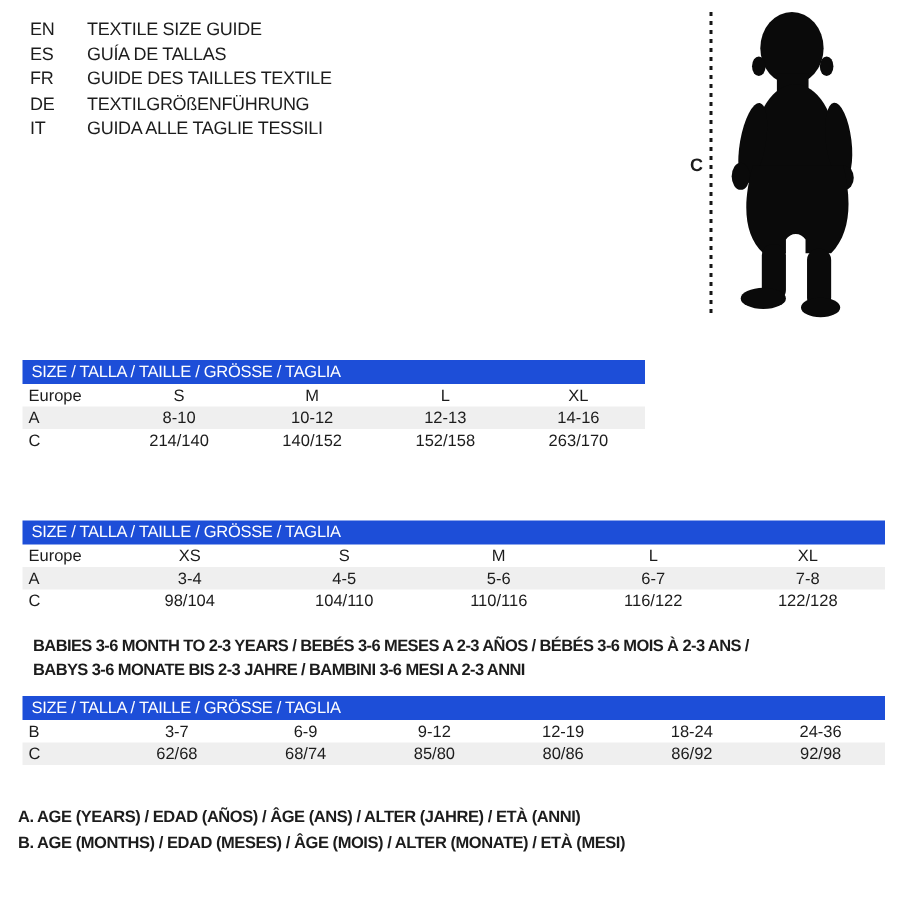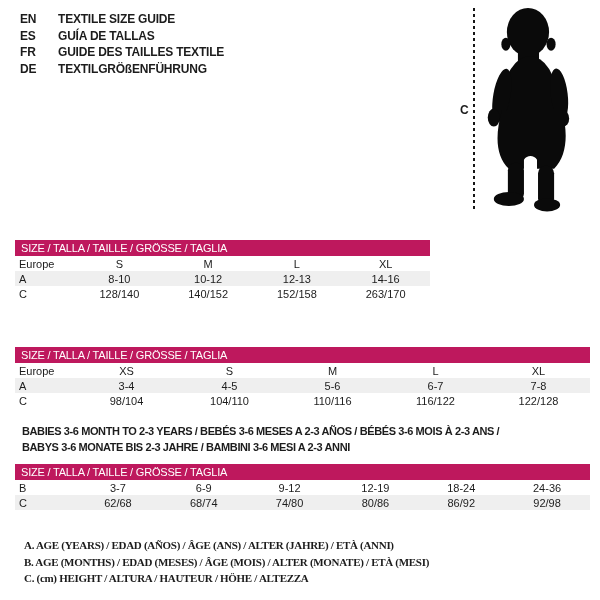--- a/index.html
+++ b/index.html
@@ -4,50 +4,50 @@
 <style>
   html,body { margin:0; padding:0; background:#ffffff; }
   .canvas {
     position:relative; width:600px; height:600px; background:#ffffff;
     font-family:"Liberation Sans", sans-serif; color:#1c1c1c; overflow:hidden;
   }
 
   
   .lang-block { position:absolute; top:11px; left:20px; }
   .lang-row { display:flex; height:16.5px; align-items:center;
-              font-weight:bold; font-size:12px; letter-spacing:-0.2px; }
+              font-weight:normal; font-size:12px; letter-spacing:-0.2px; }
   .lang-code { width:38px; }
   .lang-title { white-space:nowrap; }
 
   
   .figure { position:absolute; top:5px; left:448px; width:148px; height:212px; }
   .c-label { position:absolute; left:12px; top:98px; font-weight:bold; font-size:12px; }
   .dash-line { position:absolute; left:25px; top:3px; width:2px; height:203px;
                background:repeating-linear-gradient(to bottom,#161616 0 3px,transparent 3px 6px); }
   .baby-svg { position:absolute; left:34px; top:2px; }
 
   
   .tbl-title { position:absolute; left:22px; font-weight:bold; font-size:11px;
                letter-spacing:-0.4px; line-height:16px; white-space:nowrap; }
   .tbl { position:absolute; left:15px; font-size:11px; }
   .tbl-1 { top:240px; width:415px; }
   .tbl-2 { top:347px; width:575px; }
   .tbl-3 { top:464px; width:575px; }
-  .size-bar { height:16px; line-height:16px; background:#be185d; color:#ffffff;
+  .size-bar { height:16px; line-height:16px; background:#1d4ed8; color:#ffffff;
               padding-left:6px; letter-spacing:-0.2px; box-sizing:border-box; }
   .t-row { display:grid; height:15px; align-items:center; }
   .t-row.shaded { background:#efefef; }
   .cols4 { grid-template-columns:60px repeat(4,1fr); }
   .cols5 { grid-template-columns:60px repeat(5,1fr); }
   .cols6 { grid-template-columns:60px repeat(6,1fr); }
   .row-label { padding-left:4px; text-align:left; }
   .cell { text-align:center; }
 
   
-  .footnotes { position:absolute; left:24px; top:537px;font-family:Liberation Serif, serif; }
+  .footnotes { position:absolute; left:12px; top:537px; }
   .footnote { font-weight:bold; font-size:11px; letter-spacing:-0.3px;
               line-height:16.5px; white-space:nowrap; }
 </style>
 </head>
 <body>
 
 <div class="canvas">
 
   <div class="lang-block">
     <div class="lang-row">
@@ -58,20 +58,24 @@
       <span class="lang-code">ES</span>
       <span class="lang-title">GUÍA DE TALLAS</span>
     </div>
     <div class="lang-row">
       <span class="lang-code">FR</span>
       <span class="lang-title">GUIDE DES TAILLES TEXTILE</span>
     </div>
     <div class="lang-row">
       <span class="lang-code">DE</span>
       <span class="lang-title">TEXTILGRÖßENFÜHRUNG</span>
+    </div>
+    <div class="lang-row">
+      <span class="lang-code">IT</span>
+      <span class="lang-title">GUIDA ALLE TAGLIE TESSILI</span>
     </div>
   </div>
 
   <div class="figure">
     <span class="c-label">C</span>
     <div class="dash-line"></div>
     <svg class="baby-svg" width="102" height="206" viewBox="0 0 100 205" xmlns="http://www.w3.org/2000/svg">
       <g fill="#0a0a0a">
         <ellipse cx="45" cy="25" rx="21" ry="24"></ellipse>
         <ellipse cx="23" cy="37" rx="4.5" ry="6.5"></ellipse>
@@ -102,21 +106,21 @@
     </div>
     <div class="t-row cols4 shaded">
       <span class="row-label">A</span>
       <span class="cell">8-10</span>
       <span class="cell">10-12</span>
       <span class="cell">12-13</span>
       <span class="cell">14-16</span>
     </div>
     <div class="t-row cols4">
       <span class="row-label">C</span>
-      <span class="cell">128/140</span>
+      <span class="cell">214/140</span>
       <span class="cell">140/152</span>
       <span class="cell">152/158</span>
       <span class="cell">263/170</span>
     </div>
   </div>
 
   <div class="tbl tbl-2">
     <div class="size-bar">SIZE / TALLA / TAILLE / GRÖSSE / TAGLIA</div>
     <div class="t-row cols5">
       <span class="row-label">Europe</span>
@@ -156,26 +160,25 @@
       <span class="cell">6-9</span>
       <span class="cell">9-12</span>
       <span class="cell">12-19</span>
       <span class="cell">18-24</span>
       <span class="cell">24-36</span>
     </div>
     <div class="t-row cols6 shaded">
       <span class="row-label">C</span>
       <span class="cell">62/68</span>
       <span class="cell">68/74</span>
-      <span class="cell">74/80</span>
+      <span class="cell">85/80</span>
       <span class="cell">80/86</span>
       <span class="cell">86/92</span>
       <span class="cell">92/98</span>
     </div>
   </div>
 
   <div class="footnotes">
     <div class="footnote">A. AGE (YEARS) / EDAD (AÑOS) / ÂGE (ANS) / ALTER (JAHRE) / ETÀ (ANNI)</div>
     <div class="footnote">B. AGE (MONTHS) / EDAD (MESES) / ÂGE (MOIS) / ALTER (MONATE) / ETÀ (MESI)</div>
-    <div class="footnote">C. (cm) HEIGHT / ALTURA / HAUTEUR / HÖHE / ALTEZZA</div>
   </div>
 
 </div>
 
 </body></html>

